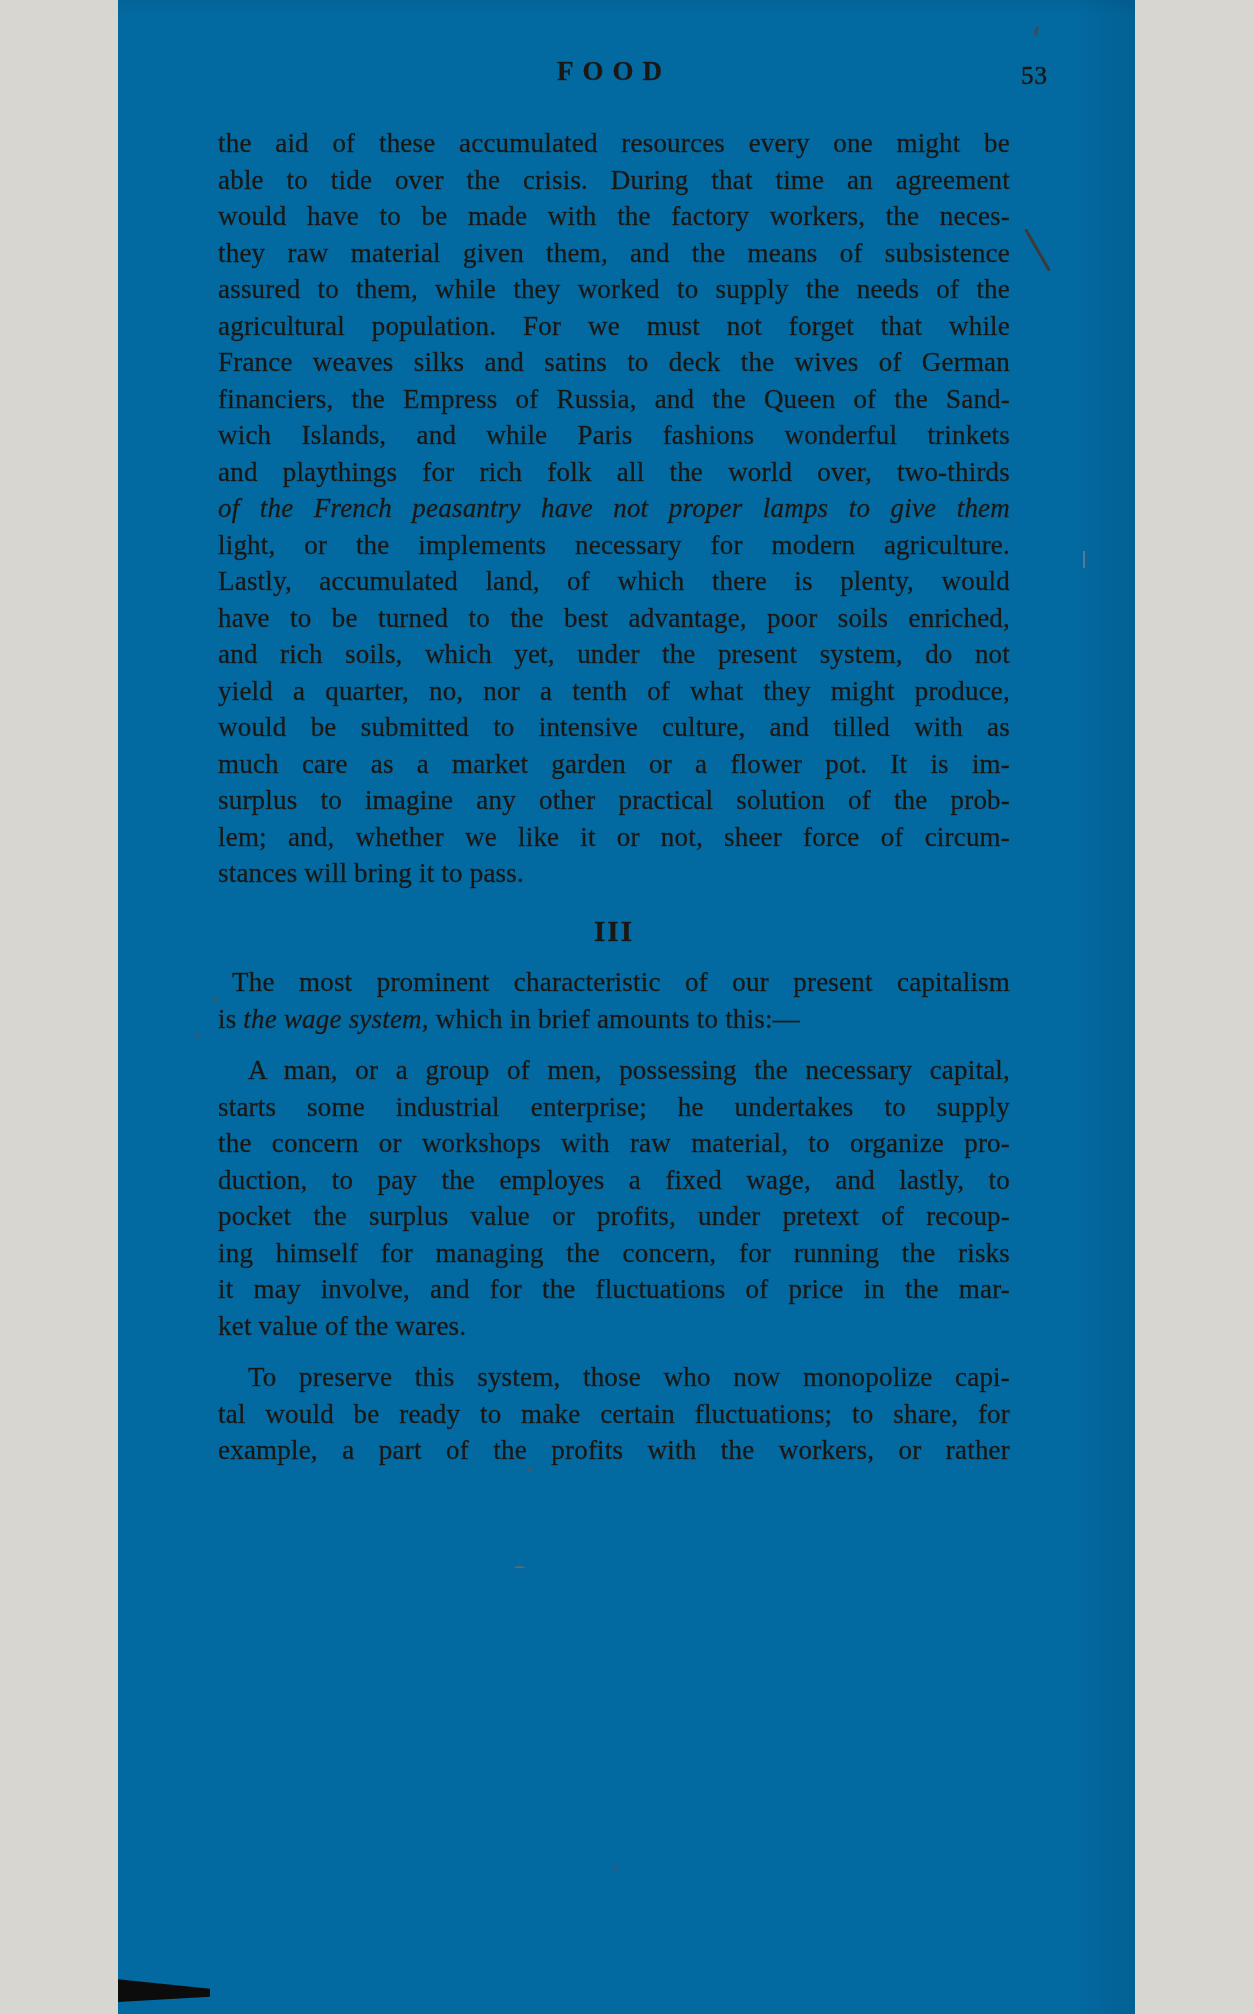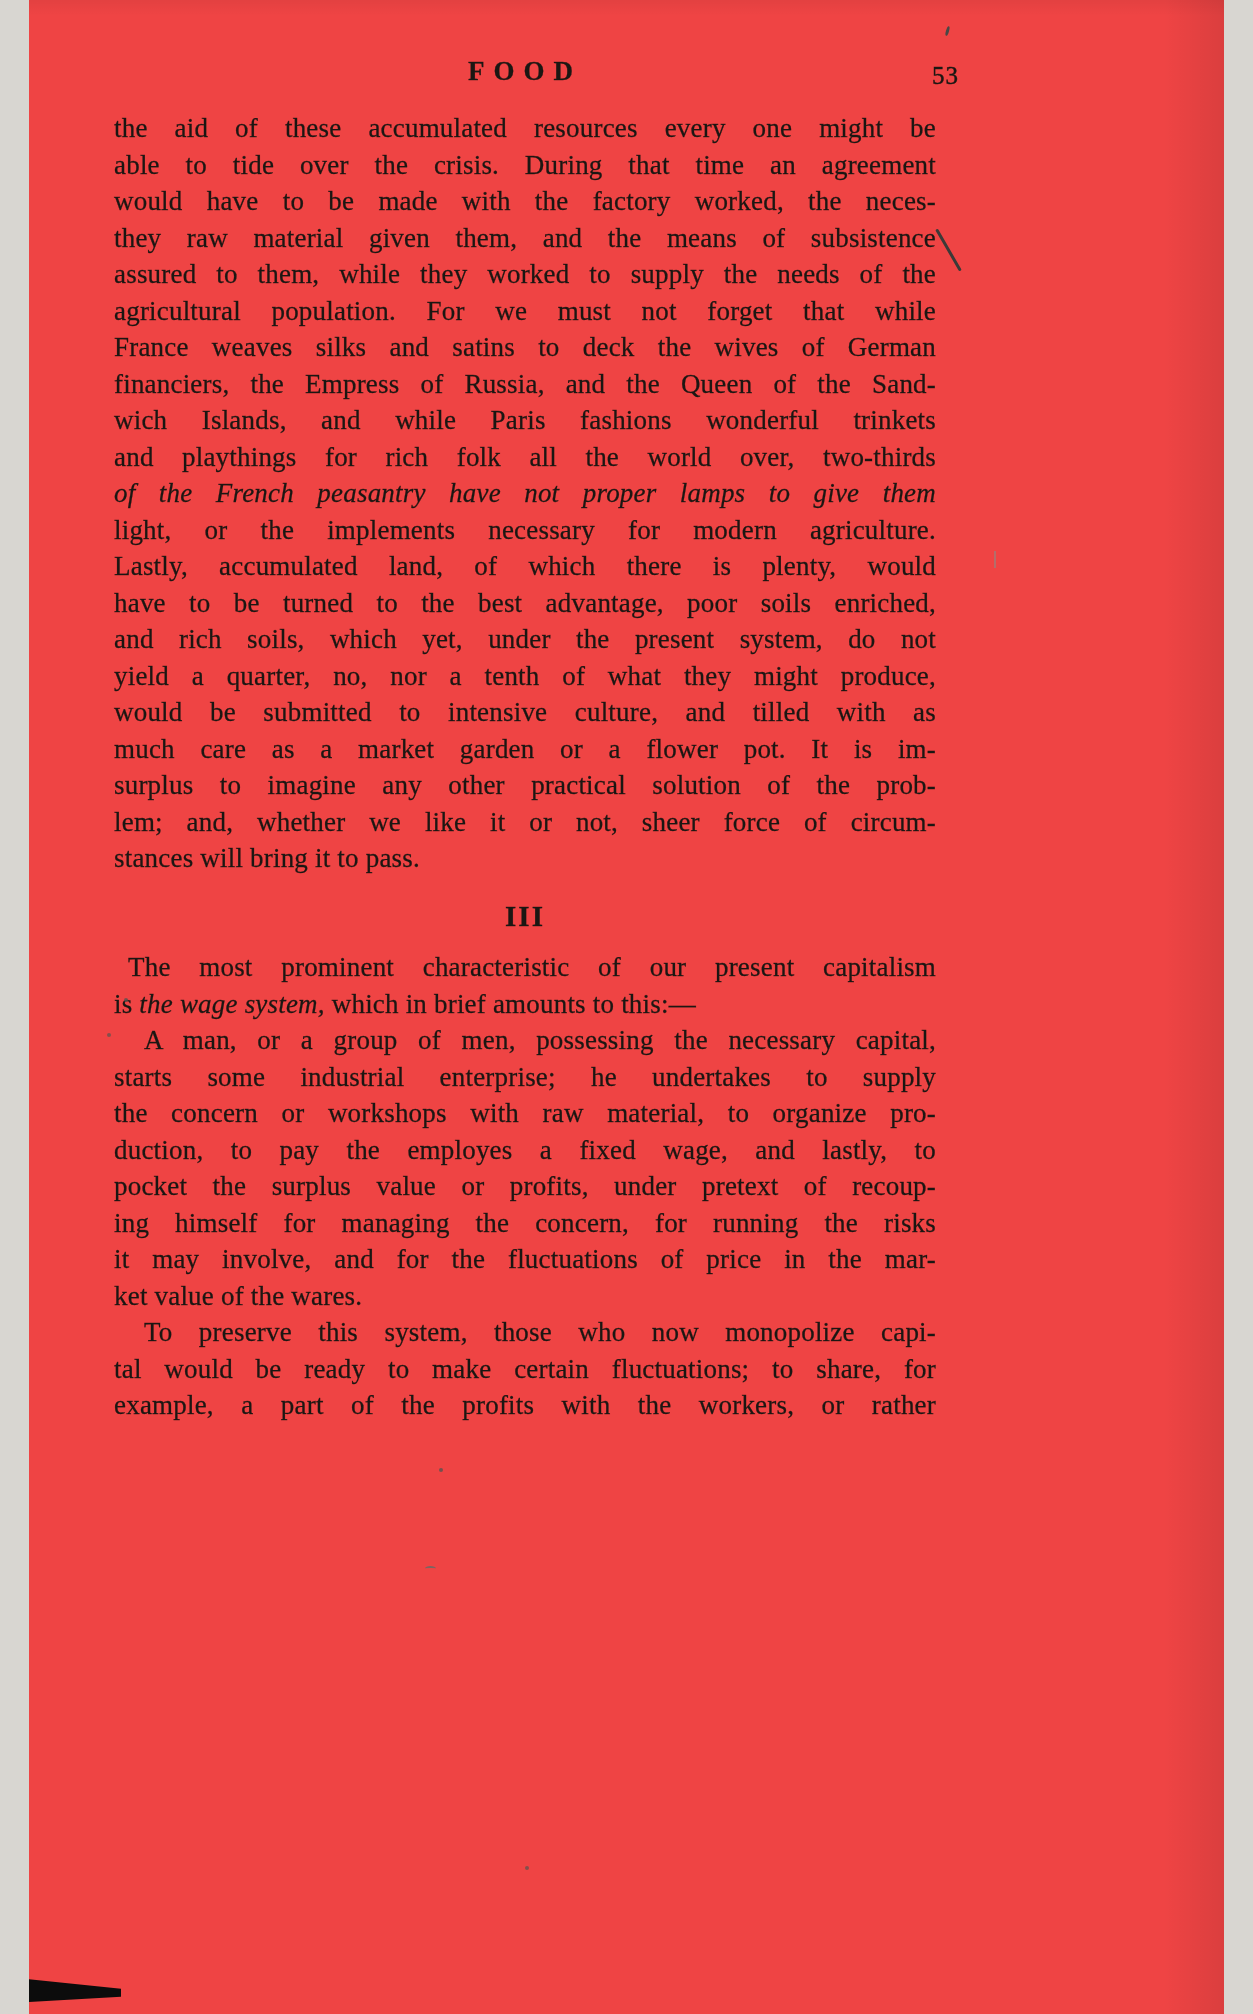--- a/index.html
+++ b/index.html
@@ -1,21 +1,21 @@
 <!DOCTYPE html>
 <html><head>
 <meta charset="utf-8">
 <style>
   * { margin:0; padding:0; box-sizing:border-box; }
   html, body { background:#d8d6d1; }
   .page {
     position:relative;
-    width:1195px; height:2014px;
+    width:1017px; height:2014px;
     margin:0 auto;
-    background:#ef4444;
+    background:#0369a1;
     font-family:"Liberation Serif", serif;
     color:#1b1713;
     overflow:hidden;
   }
   .edge-shade-right {
     position:absolute; top:0; right:0; width:60px; height:100%;
     background:linear-gradient(to right, rgba(0,0,0,0), rgba(0,0,0,0.085));
     pointer-events:none;
   }
   .edge-shade-top {
@@ -33,21 +33,21 @@
     position:absolute; left:903px; top:62px;
     font-size:25px; font-weight:400; letter-spacing:1px;
     -webkit-text-stroke:0.5px rgba(27,23,19,0.85);
   }
   .text-column {
     position:absolute; left:85px; top:110px; width:822px;
     font-size:27px; line-height:36.5px;
     letter-spacing:0.2px;
     -webkit-text-stroke:0.3px rgba(27,23,19,0.8);
   }
-  .paragraph { margin:0; }
+  .paragraph { margin:15px; }
   .line { text-align:justify; text-align-last:justify; }
   .line.last { text-align-last:left; }
   .line.indent { text-indent:30px; }
   .line.indent-small { text-indent:14px; }
   .italic { font-style:italic; }
   .section-heading {
     margin:21px 0 15px;
     text-align:center;
     font-size:29px; font-weight:700; letter-spacing:2px;
   }
@@ -94,21 +94,21 @@
 
   <div class="running-title">FOOD</div>
 
   <div class="page-number">53</div>
 
   <div class="text-column">
     <div id="block1">
         <div class="paragraph">
           <div class="line"><span>the aid of these accumulated resources every one might be</span></div>
           <div class="line"><span>able to tide over the crisis.  During that time an agreement</span></div>
-          <div class="line"><span>would have to be made with the factory worked, the neces-</span></div>
+          <div class="line"><span>would have to be made with the factory workers, the neces-</span></div>
           <div class="line"><span>they raw material given them, and the means of subsistence</span></div>
           <div class="line"><span>assured to them, while they worked to supply the needs of the</span></div>
           <div class="line"><span>agricultural population.  For we must not forget that while</span></div>
           <div class="line"><span>France weaves silks and satins to deck the wives of German</span></div>
           <div class="line"><span>financiers, the Empress of Russia, and the Queen of the Sand-</span></div>
           <div class="line"><span>wich Islands, and while Paris fashions wonderful trinkets</span></div>
           <div class="line"><span>and playthings for rich folk all the world over, two-thirds</span></div>
           <div class="line"><span class="italic">of the French peasantry have not proper lamps to give them</span></div>
           <div class="line"><span>light, or the implements necessary for modern agriculture.</span></div>
           <div class="line"><span>Lastly, accumulated land, of which there is plenty, would</span></div>

